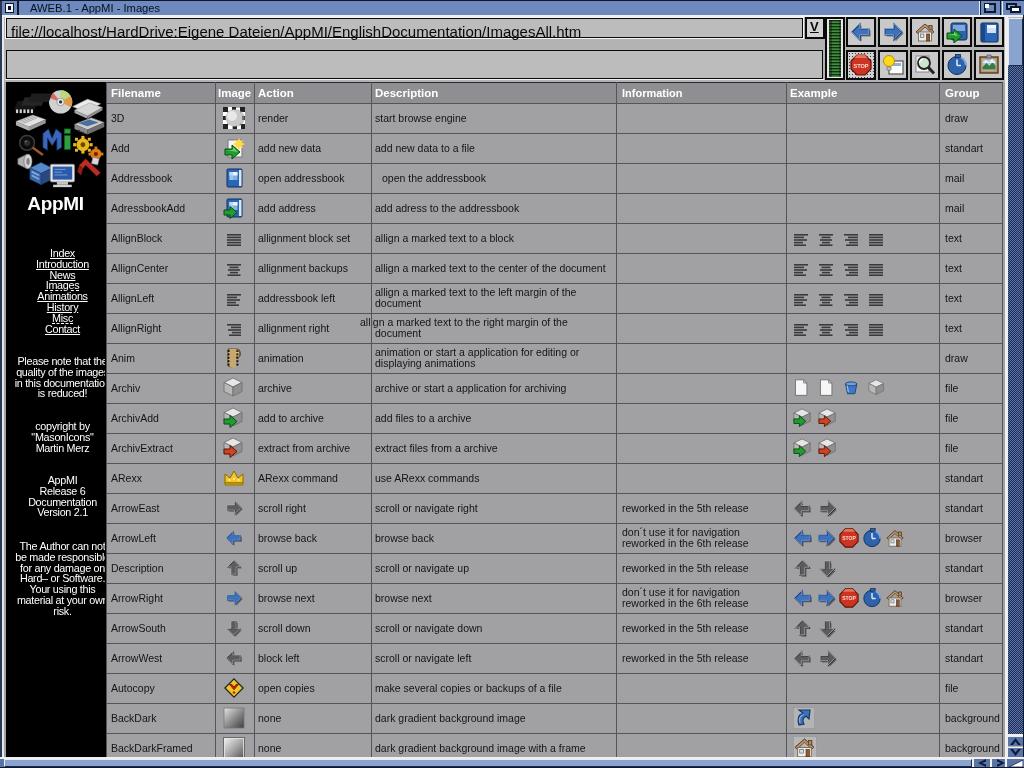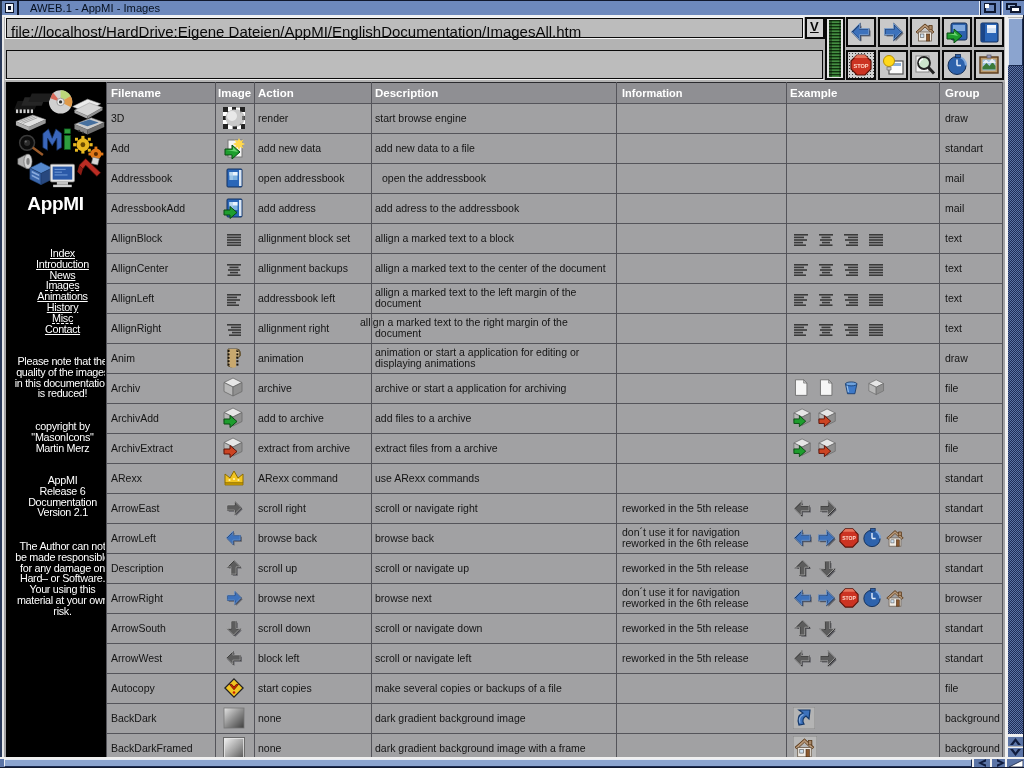--- a/index.html
+++ b/index.html
@@ -760,21 +760,21 @@
       <path d="M19 8 h-9 V3 l-8 8 8 8 v-5 h9 z" transform="translate(1.6,1.6)" fill="rgba(20,20,30,0.45)"></path>
       <path d="M19 8 h-9 V3 l-8 8 8 8 v-5 h9 z" fill="#5c5c5c" stroke="#262626" stroke-width="1.2"></path>
       <path d="M19 8 h-9 V3 l-8 8 8 8 v-5 h9 z" fill="none" stroke="#c0c0c0" stroke-width="1" transform="translate(-0.4,-0.4)" opacity="0.8"></path>
     </svg>
 <svg style="position:absolute;left:712px;top:566.5px" width="19" height="19" viewBox="0 0 22 22">
       <path d="M3 8 h9 V3 l8 8 -8 8 v-5 H3 z" transform="translate(1.6,1.6)" fill="rgba(20,20,30,0.45)"></path>
       <path d="M3 8 h9 V3 l8 8 -8 8 v-5 H3 z" fill="#5c5c5c" stroke="#262626" stroke-width="1.2"></path>
       <path d="M3 8 h9 V3 l8 8 -8 8 v-5 H3 z" fill="none" stroke="#c0c0c0" stroke-width="1" transform="translate(-0.4,-0.4)" opacity="0.8"></path>
     </svg>
 <div class="cell" style="left:5px;top:600px">Autocopy</div>
-<div class="cell" style="left:152px;top:600px">start copies</div>
+<div class="cell" style="left:152px;top:600px">open copies</div>
 <div class="cell" style="left:269px;top:600px">make several copies or backups of a file</div>
 <div class="cell" style="left:839px;top:600px">file</div>
 <svg style="position:absolute;left:118.0px;top:596.0px" width="20" height="20" viewBox="0 0 22 22">
       <path d="M11 1 L21 11 L11 21 L1 11 Z" fill="#f2c522" stroke="#222" stroke-width="1.4"></path>
       <path d="M6 7 l5 6 5-6 -2.5 0 -2.5 3 -2.5-3z" fill="#cc2200" stroke="#661100" stroke-width="0.8"></path>
       <circle cx="11" cy="16" r="1.4" fill="#cc2200"></circle>
     </svg>
 <div class="cell" style="left:5px;top:630px">BackDark</div>
 <div class="cell" style="left:152px;top:630px">none</div>
 <div class="cell" style="left:269px;top:630px">dark gradient background image</div>

